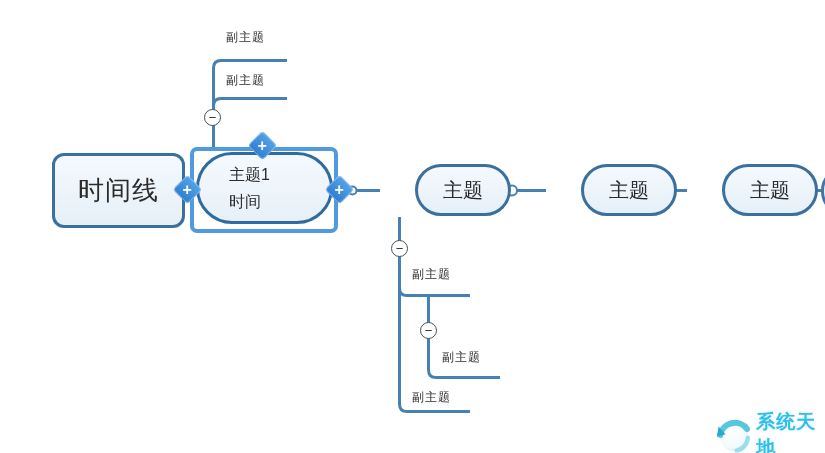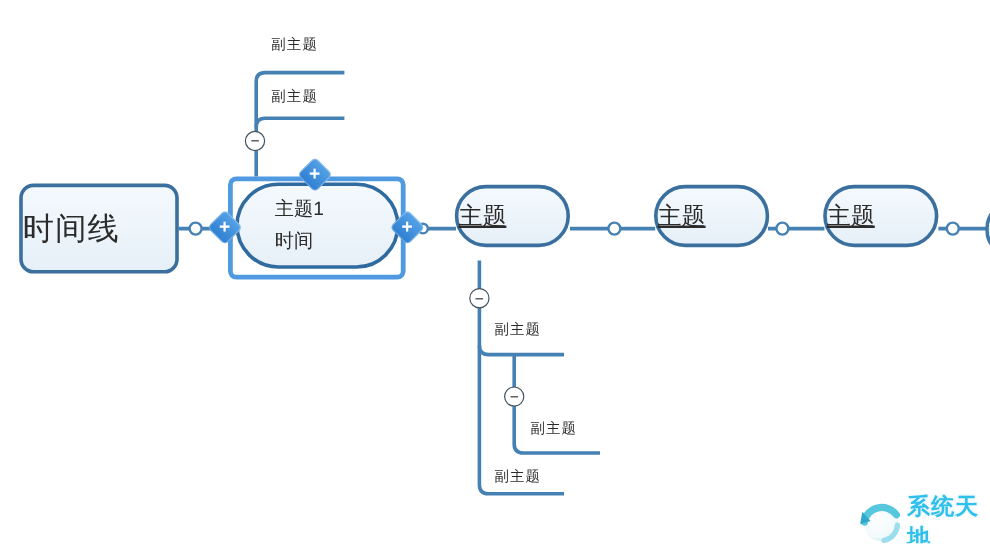--- a/index.html
+++ b/index.html
@@ -1,25 +1,25 @@
 <!DOCTYPE html>
 <html><head>
 <meta charset="utf-8">
 <style>
   html,body{margin:0;padding:0;background:#fff;}
   body{width:825px;height:453px;overflow:hidden;font-family:"Liberation Sans","DejaVu Sans",sans-serif;}
   .canvas{position:relative;width:825px;height:453px;background:#ffffff;overflow:hidden;}
   svg.wires{position:absolute;left:0;top:0;width:825px;height:453px;}
 
   
-  .node{position:absolute;box-sizing:border-box;display:flex;align-items:center;justify-content:flex-start;
+  .node{position:absolute;box-sizing:border-box;display:flex;align-items:center;justify-content:center;
         color:#2b2b2b;background:linear-gradient(180deg,#f4f9fd 0%,#e6f0f8 100%);
-        border:3px solid #3a6f9e;cursor:default;}
+        border:3px solid #3a6f9e;cursor:default;margin-left:36px;}
   .root-node{left:16px;top:153px;width:133px;height:75px;border-radius:12px;font-size:26px;letter-spacing:1px;}
-  .pill{border-radius:27px;font-size:20px;width:96px;height:52px;top:154px;text-decoration:underline;}
+  .pill{border-radius:27px;font-size:20px;width:96px;height:52px;top:164px;}
   .topic-1{left:379px;} .topic-2{left:545px;} .topic-3{left:686px;}
   .cut-node{position:absolute;left:821px;top:168px;width:22px;height:46px;box-sizing:border-box;
         border:3px solid #3f77a8;border-right:none;border-radius:23px 0 0 23px;
         background:linear-gradient(180deg,#f4f9fd,#e6f0f8);}
 
   
   .selection{position:absolute;left:190px;top:147px;width:148px;height:86px;box-sizing:border-box;
         border:4px solid #4f9ae1;border-radius:7px;}
   .selected-pill{position:absolute;left:196px;top:152px;width:137px;height:72px;box-sizing:border-box;
         border:3px solid #2f6b9e;border-radius:36px;background:linear-gradient(180deg,#f4f9fd,#e7f0f8);

